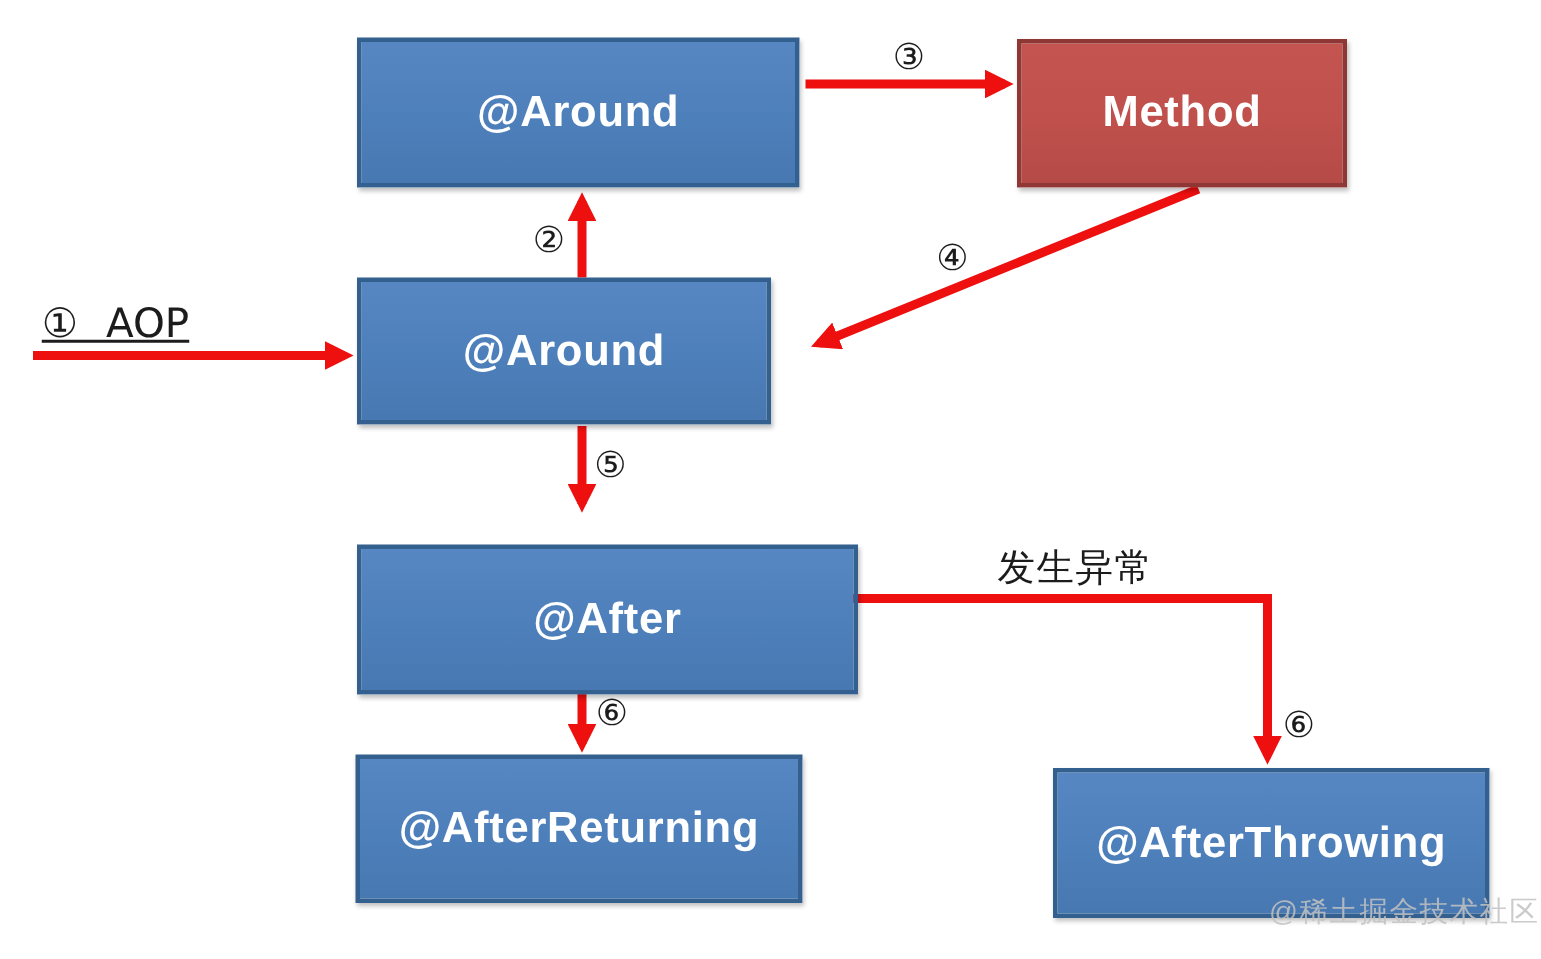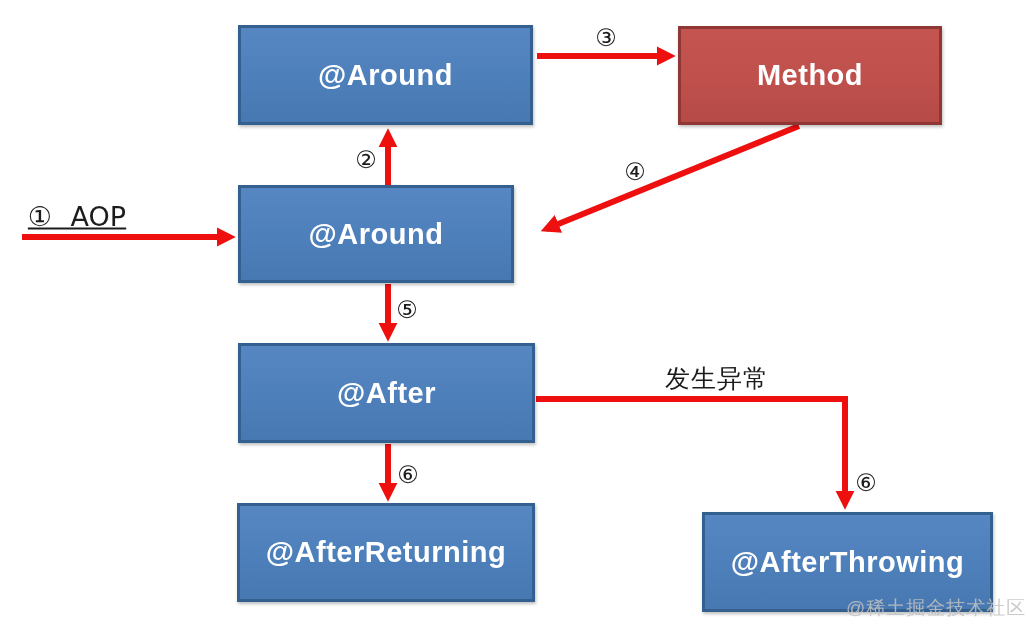--- a/index.html
+++ b/index.html
@@ -32,23 +32,23 @@
     letter-spacing: 0.5px;
     border: 3px solid var(--node-blue-border);
     background: linear-gradient(180deg, #5787c2 0%, var(--node-blue) 55%, #4878b1 100%);
     box-shadow: 1px 2px 3px rgba(0,0,0,0.25);
   }
   .node.red {
     border-color: var(--node-red-border);
     background: linear-gradient(180deg, #c4544f 0%, var(--node-red) 55%, #b54a47 100%);
   }
   #node-before          { left: 238px; top: 25px;  width: 295px; height: 100px; }
-  #node-method          { left: 678px; top: 26px;  width: 264px; height: 99px;  }
+  #node-method          { left: 678px; top: 26px;  width: 220px; height: 99px;  }
   #node-around          { left: 238px; top: 185px; width: 276px; height: 98px;  }
-  #node-after           { left: 238px; top: 343px; width: 297px; height: 100px; }
+  #node-after           { left: 238px; top: 363px; width: 334px; height: 100px; }
   #node-after-returning { left: 237px; top: 503px; width: 298px; height: 99px;  }
   #node-after-throwing  { left: 702px; top: 512px; width: 291px; height: 100px; }
 
   svg.arrows { position: absolute; inset: 0; pointer-events: none; }
   .arrow { stroke: var(--arrow-red); stroke-width: 6px; fill: none; }
   .arrow-head { fill: var(--arrow-red); }
 
   .edge-label {
     position: absolute;
     transform: translate(-50%, -50%);

